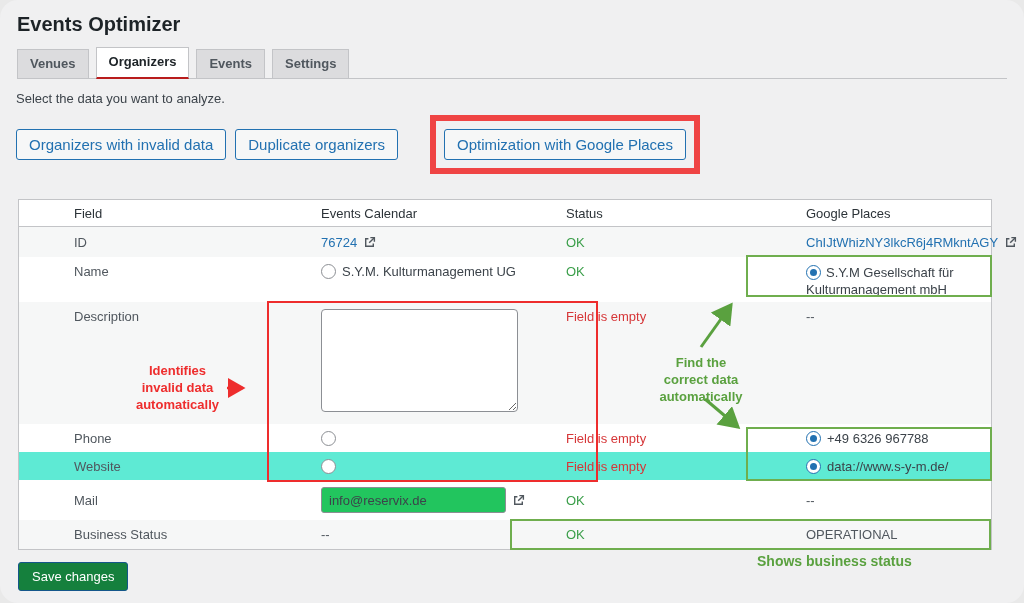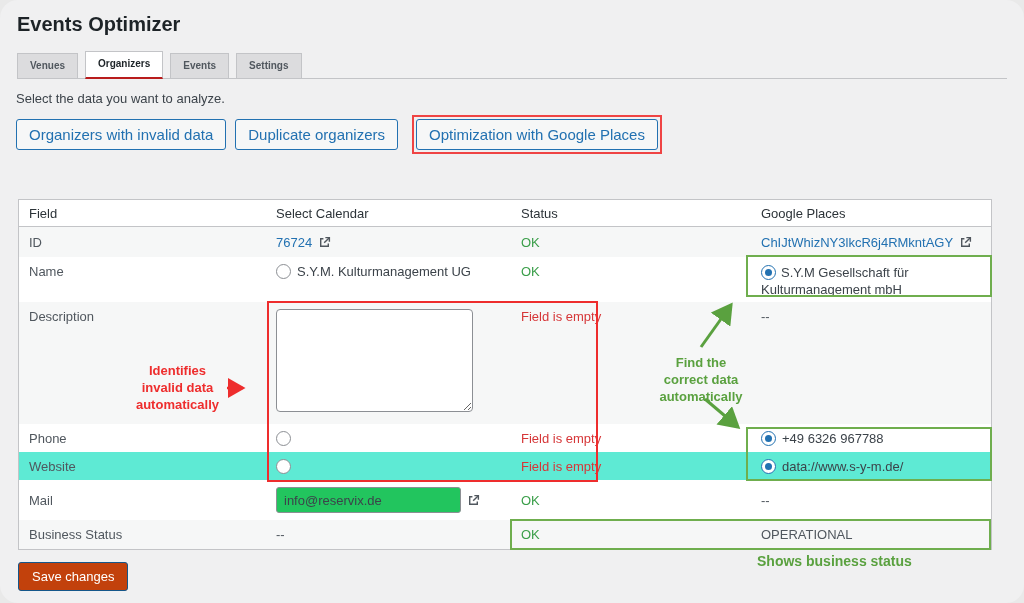--- a/index.html
+++ b/index.html
@@ -14,44 +14,44 @@
     position:absolute; left:17px; top:13px;
     font-size:20px; font-weight:600; color:#1d2327;
   }
   
   .tabbar {
     position:absolute; left:17px; top:49px; width:990px; height:30px;
     border-bottom:1px solid #c3c4c7;
     display:flex; align-items:flex-end; gap:7px;
   }
   .tab {
-    padding:6px 12px 7px; font-size:10px; font-weight:600; color:#50575e;
+    padding:6px 12px 7px; font-size:13px; font-weight:600; color:#50575e;
     background:#dcdcde; border:1px solid #c3c4c7; border-bottom:none;
     cursor:pointer; white-space:nowrap;
   }
   .tab.active {
     background:#ffffff; color:#1d2327; position:relative; z-index:2;
     margin-bottom:-1px; border-bottom:2px solid #b91c1c; padding-bottom:8px;
   }
   
   .intro { position:absolute; left:16px; top:91px; font-size:13px; color:#3c434a; }
   .actions { position:absolute; left:16px; top:115px; display:flex; align-items:center; gap:9px; }
   .btn-secondary {
     font-family:"Liberation Sans", sans-serif;
     font-size:15px; color:#2271b1; background:#f6f7f7;
     border:1px solid #2271b1; border-radius:3px; padding:6px 12px; cursor:pointer;
     white-space:nowrap;
   }
-  .red-wrap { border:2px solid #ef4444; padding:2px; margin-left:5px; }
+  .red-wrap { border:6px solid #ef4444; padding:8px; margin-left:23px; }
   
   .card {
     position:absolute; left:18px; top:199px; width:974px;
     background:#fff; border:1px solid #c3c4c7;
   }
-  .row { display:grid; grid-template-columns:247px 245px 240px 1fr; }
+  .row { display:grid; grid-template-columns:247px 245px 240px 1fr;padding-left:45px; }
   .cell { padding:0 10px; display:flex; align-items:center; gap:6px; font-size:13px; color:#3c434a; }
   .row.header { height:27px; border-bottom:1px solid #c3c4c7; }
   .row.header .cell { color:#2c3338; font-size:13px; }
   .row.r-id { height:30px; background:#f6f7f7; }
   .row.r-name { height:45px; }
   .row.r-desc { height:122px; background:#f6f7f7; }
   .row.r-phone { height:28px; }
   .row.r-web { height:28px; background:#5eead4; }
   .row.r-mail { height:40px; }
   .row.r-bstat { height:29px; background:#f6f7f7; }
@@ -83,21 +83,21 @@
   }
   input.mail-input {
     width:185px; height:26px; border:1px solid #8c8f94; border-radius:3px;
     font-family:"Liberation Sans", sans-serif; font-size:13px; color:#3c434a; padding:0 7px;
     background:#22c55e;
   }
   
   .btn-primary {
     position:absolute; left:18px; top:562px;
     font-family:"Liberation Sans", sans-serif;
-    background:#c2410c; color:#fff; border:1px solid #14568a; border-radius:3px;
+    background:#15803d; color:#fff; border:1px solid #14568a; border-radius:3px;
     font-size:13px; padding:6px 13px; cursor:pointer;
   }
   
   .anno { position:absolute; pointer-events:none; }
   .red-box2   { left:267px; top:301px; width:331px; height:181px; border:2px solid #ee2d2d; }
   .green-box1 { left:746px; top:255px; width:246px; height:42px;  border:2px solid #6fae4e; }
   .green-box2 { left:746px; top:427px; width:246px; height:54px;  border:2px solid #6fae4e; }
   .green-box3 { left:510px; top:519px; width:481px; height:31px;  border:2px solid #6fae4e; }
   .note { font-size:13px; font-weight:bold; line-height:17px; text-align:center; }
   .red-note   { left:115px; top:362px; width:125px; color:#ee2d2d; }
@@ -126,21 +126,21 @@
     <button class="btn-secondary">Duplicate organizers</button>
     <span class="red-wrap">
       <button class="btn-secondary">Optimization with Google Places</button>
     </span>
   </div>
 
   <div class="card">
 
     <div class="row header">
       <div class="cell">Field</div>
-      <div class="cell">Select Calendar</div>
+      <div class="cell">Events Calendar</div>
       <div class="cell">Status</div>
       <div class="cell">Google Places</div>
     </div>
 
     <div class="row r-id">
       <div class="cell field-label">ID</div>
       <div class="cell">
         <a class="link">76724</a>
         <span class="ext">
           <svg width="13" height="13" viewBox="0 0 12 12" fill="none" stroke="#50575e" stroke-width="1.3">

